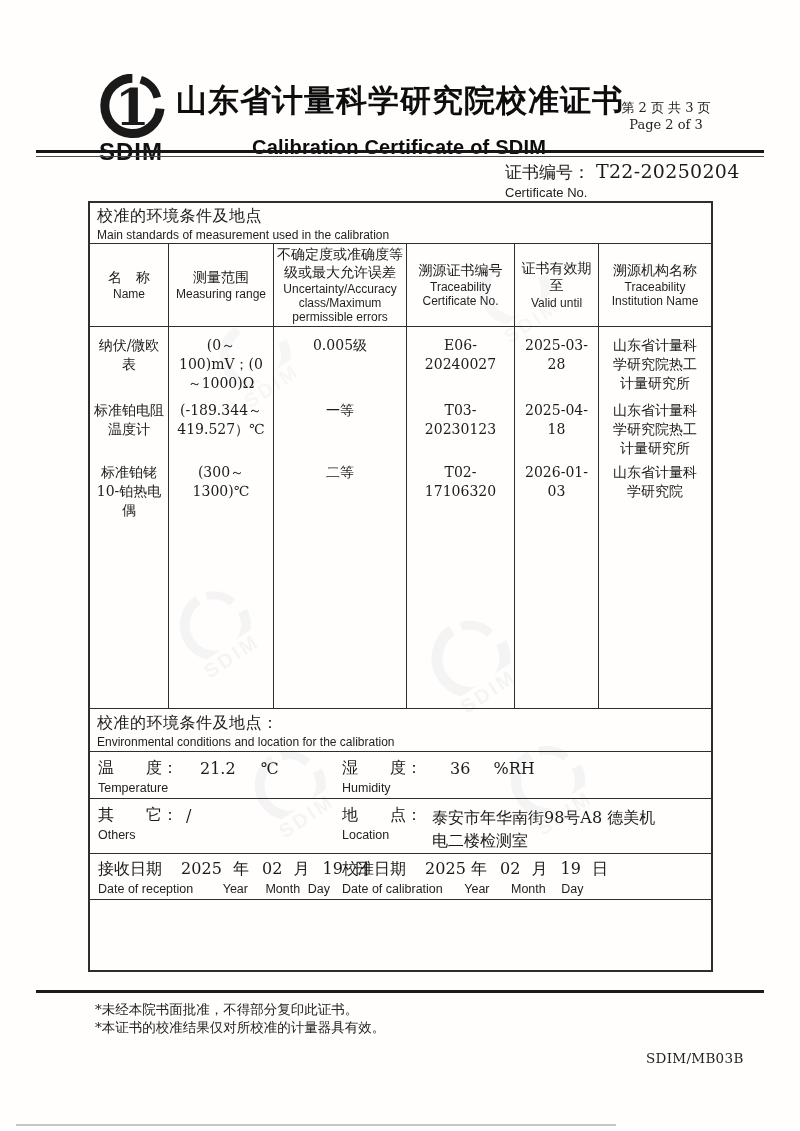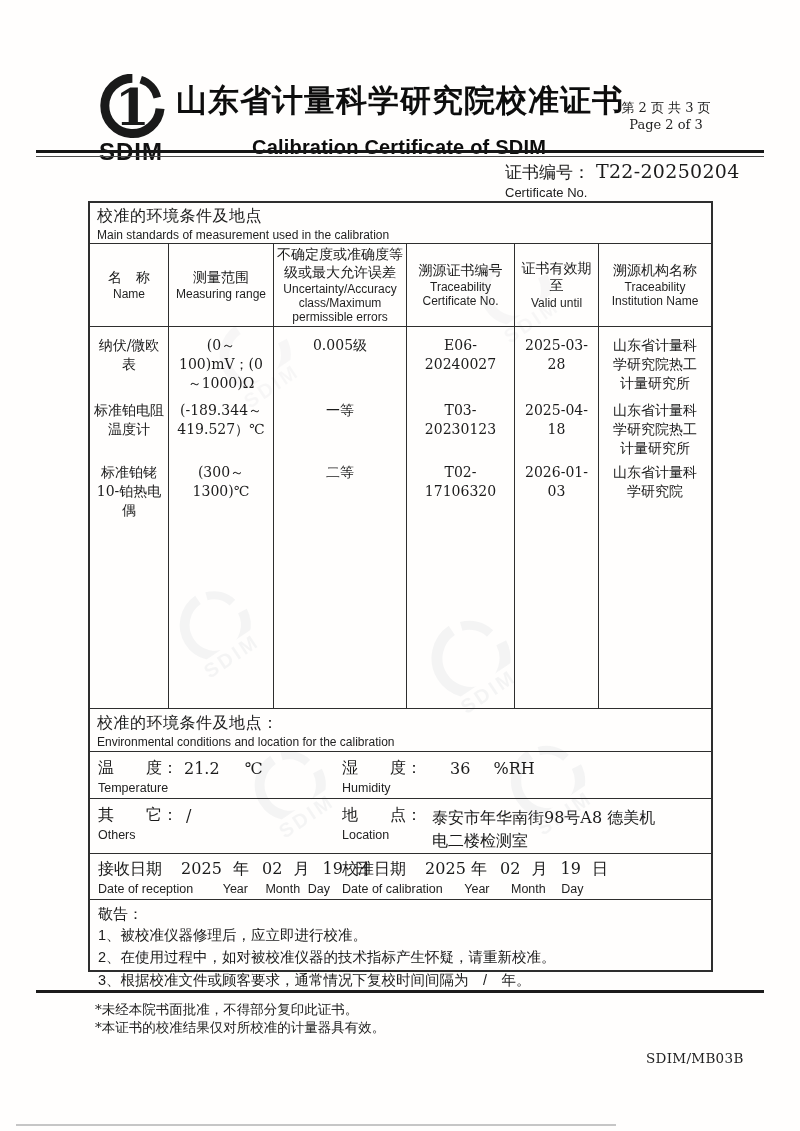--- a/index.html
+++ b/index.html
@@ -235,21 +235,21 @@
         <div class="en">Environmental conditions and location for the calibration</div>
       </div>
 
       <div class="sec row-flex env-temp">
         <div class="half-l">
           <div class="lbl">
             <div class="cn hei">温　　度：</div>
             <div class="en">Temperature</div>
           </div>
           <div class="val">
-            <span class="num" style="margin-left:6px;">21.2</span>
+            <span class="num" style="margin-left:22px;">21.2</span>
             <span style="margin-left:20px;">℃</span>
           </div>
         </div>
         <div class="half-r">
           <div class="lbl">
             <div class="cn hei">湿　　度：</div>
             <div class="en">Humidity</div>
           </div>
           <div class="val">
             <span class="num" style="margin-left:28px;">36</span>
@@ -307,26 +307,20 @@
           </div>
           <div class="dt-line2 en">
             <span>Date of calibration</span>
             <span style="margin-left:18px;">Year</span>
             <span style="margin-left:18px;">Month</span>
             <span style="margin-left:12px;">Day</span>
           </div>
         </div>
       </div>
 
-      <div class="sec notes">
-        <div class="nt hei">敬告：</div>
-        <div class="ni hei">1、被校准仪器修理后，应立即进行校准。</div>
-        <div class="ni hei">2、在使用过程中，如对被校准仪器的技术指标产生怀疑，请重新校准。</div>
-        <div class="ni hei">3、根据校准文件或顾客要求，通常情况下复校时间间隔为　/　年。</div>
-      </div>
 
     </div>
 
     <div class="footer-rule"></div>
     <div class="footer-notes">
       <div>*未经本院书面批准，不得部分复印此证书。</div>
       <div>*本证书的校准结果仅对所校准的计量器具有效。</div>
     </div>
     <div class="form-code">SDIM/MB03B</div>
     <div class="bottom-artifact"></div>

